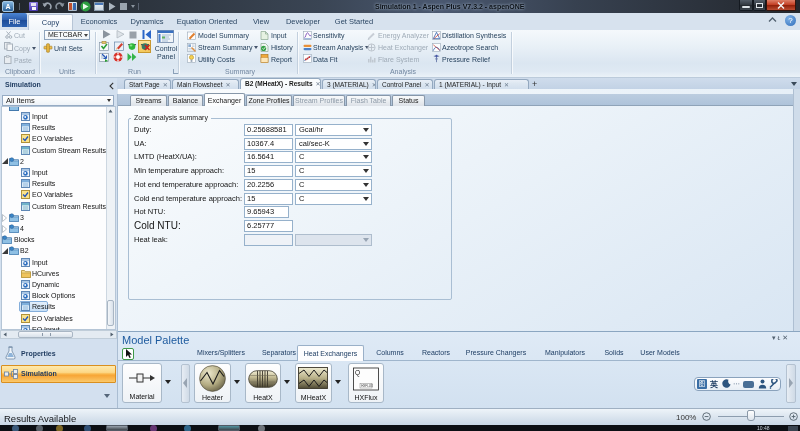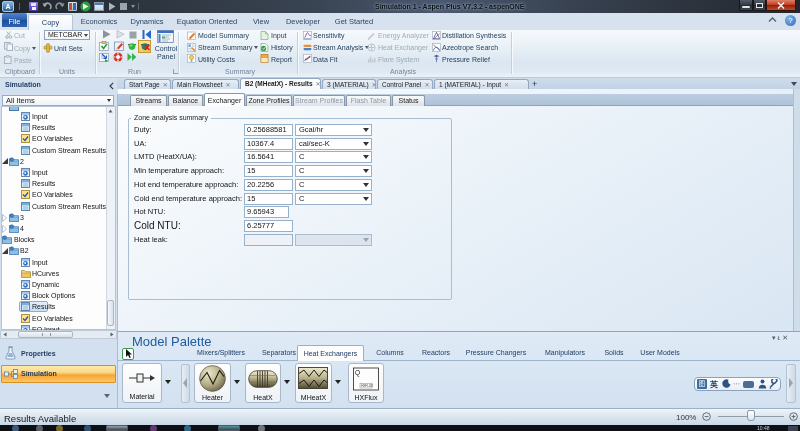--- a/index.html
+++ b/index.html
@@ -456,21 +456,21 @@
 <div style="position:absolute;left:363px;top:196.5px;width:0;height:0;border-left:3px solid transparent;border-right:3px solid transparent;border-top:4px solid #333;"></div>
 <div style="position:absolute;left:134px;top:206.2px;font-size:7.5px;color:#141414;line-height:12px;white-space:nowrap;">Hot NTU:</div>
 <div style="position:absolute;left:244px;top:206.2px;width:45px;height:12px;box-sizing:border-box;background:#fff;border:1px solid #96b1cb;font-size:7.5px;line-height:10px;padding-left:2px;color:#141414;white-space:nowrap;overflow:hidden;">9.65943</div>
 <div style="position:absolute;left:134px;top:219.9px;font-size:10px;color:#141414;line-height:12px;white-space:nowrap;">Cold NTU:</div>
 <div style="position:absolute;left:244px;top:219.9px;width:49px;height:12px;box-sizing:border-box;background:#fff;border:1px solid #96b1cb;font-size:7.5px;line-height:10px;padding-left:2px;color:#141414;white-space:nowrap;overflow:hidden;">6.25777</div>
 <div style="position:absolute;left:134px;top:233.6px;font-size:7.5px;color:#141414;line-height:12px;white-space:nowrap;">Heat leak:</div>
 <div style="position:absolute;left:244px;top:233.6px;width:49px;height:12px;box-sizing:border-box;background:#eef2f7;border:1px solid #96b1cb;font-size:7.5px;line-height:10px;padding-left:2px;color:#141414;white-space:nowrap;overflow:hidden;"></div>
 <div style="position:absolute;left:295px;top:233.6px;width:77px;height:12px;box-sizing:border-box;background:#dde4ed;border:1px solid #aebdcd;"></div>
 <div style="position:absolute;left:363px;top:237.6px;width:0;height:0;border-left:3px solid transparent;border-right:3px solid transparent;border-top:4px solid #98a5b4;"></div>
 <div style="position:absolute;left:118px;top:331px;width:682px;height:77px;border-top:1px solid #8ba6c1;box-sizing:border-box;background:linear-gradient(#dfeaf6,#d2e1f0);"></div>
-<div style="position:absolute;left:132px;top:334px;font-size:13px;color:#1d5a9e;white-space:nowrap;">Model Palette</div>
+<div style="position:absolute;left:122px;top:334px;font-size:11px;color:#1d5a9e;white-space:nowrap;">Model Palette</div>
 <div style="position:absolute;left:772px;top:334px;font-size:7px;color:#51606f;white-space:nowrap;">▾ ᴌ ✕</div>
 <div style="position:absolute;left:186px;top:346px;width:70px;height:14px;line-height:14px;font-size:7px;color:#17375e;text-align:center;white-space:nowrap;">Mixers/Splitters</div>
 <div style="position:absolute;left:251px;top:346px;width:56px;height:14px;line-height:14px;font-size:7px;color:#17375e;text-align:center;white-space:nowrap;">Separators</div>
 <div style="position:absolute;left:297px;top:345px;width:67px;height:16px;background:#fdfdfe;border:1px solid #9ab0c8;border-bottom:none;border-radius:2px 2px 0 0;box-sizing:border-box;z-index:3;line-height:15px;font-size:7px;color:#17375e;text-align:center;white-space:nowrap;">Heat Exchangers</div>
 <div style="position:absolute;left:368px;top:346px;width:44px;height:14px;line-height:14px;font-size:7px;color:#17375e;text-align:center;white-space:nowrap;">Columns</div>
 <div style="position:absolute;left:414px;top:346px;width:44px;height:14px;line-height:14px;font-size:7px;color:#17375e;text-align:center;white-space:nowrap;">Reactors</div>
 <div style="position:absolute;left:458px;top:346px;width:76px;height:14px;line-height:14px;font-size:7px;color:#17375e;text-align:center;white-space:nowrap;">Pressure Changers</div>
 <div style="position:absolute;left:536px;top:346px;width:58px;height:14px;line-height:14px;font-size:7px;color:#17375e;text-align:center;white-space:nowrap;">Manipulators</div>
 <div style="position:absolute;left:596px;top:346px;width:36px;height:14px;line-height:14px;font-size:7px;color:#17375e;text-align:center;white-space:nowrap;">Solids</div>
 <div style="position:absolute;left:632px;top:346px;width:56px;height:14px;line-height:14px;font-size:7px;color:#17375e;text-align:center;white-space:nowrap;">User Models</div>

